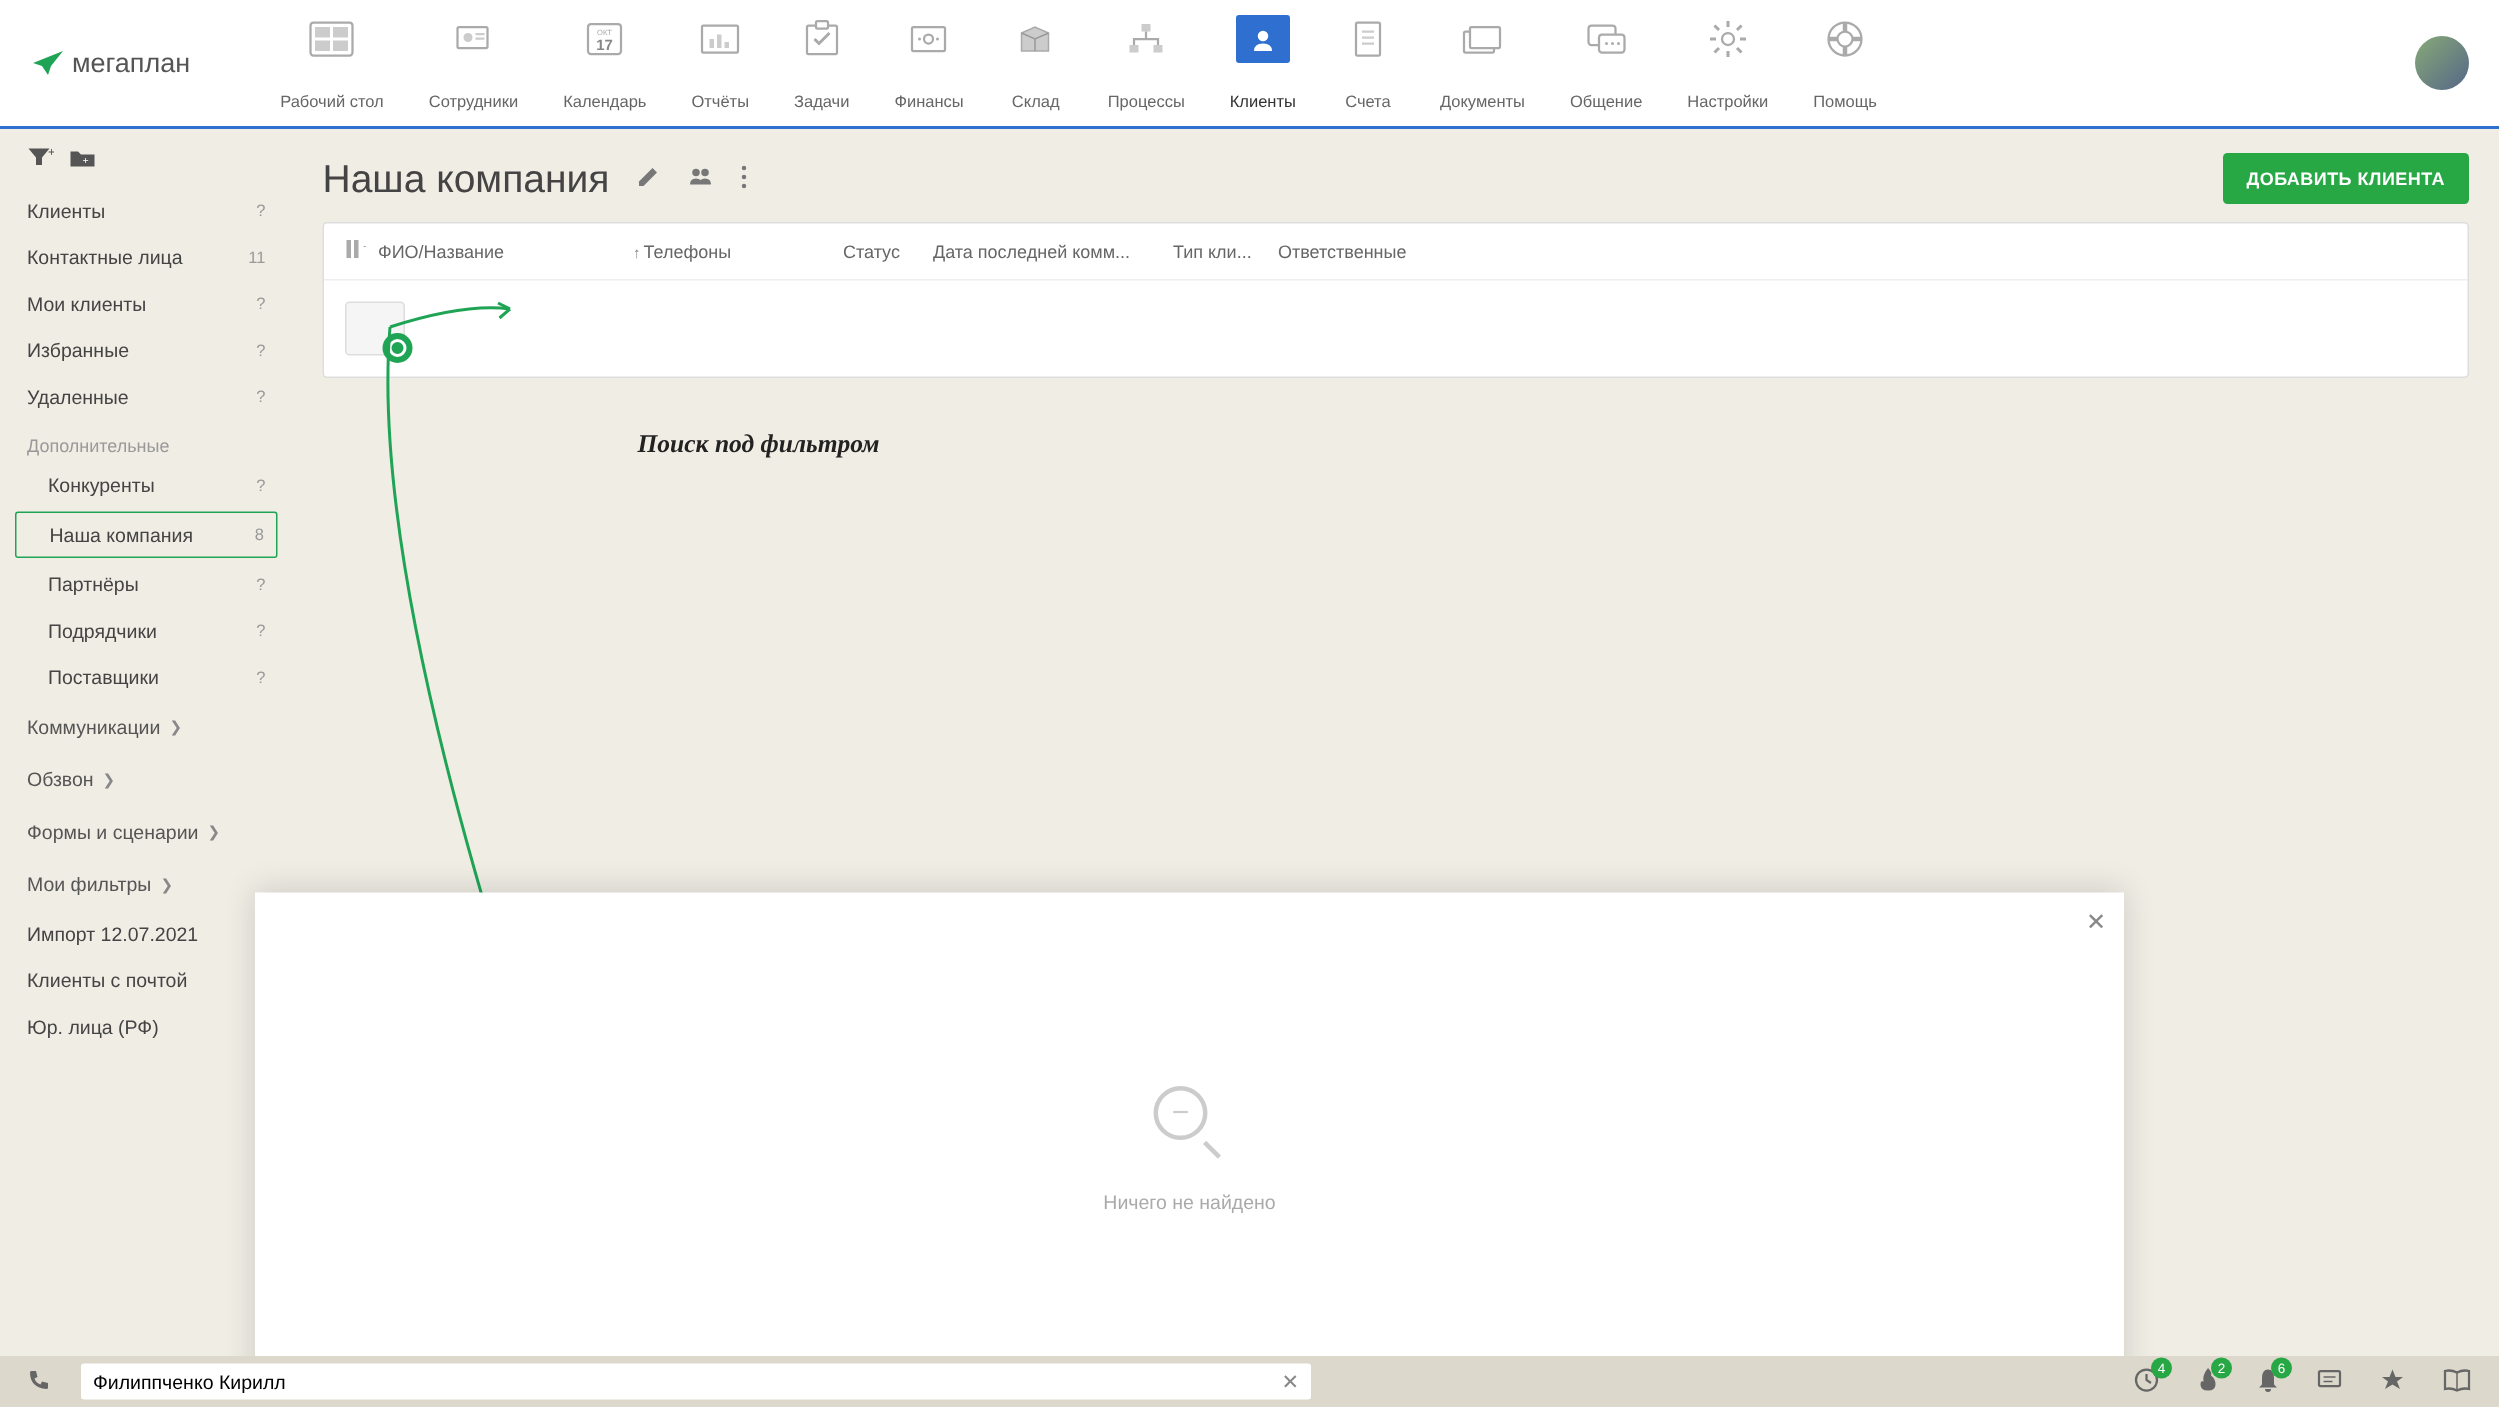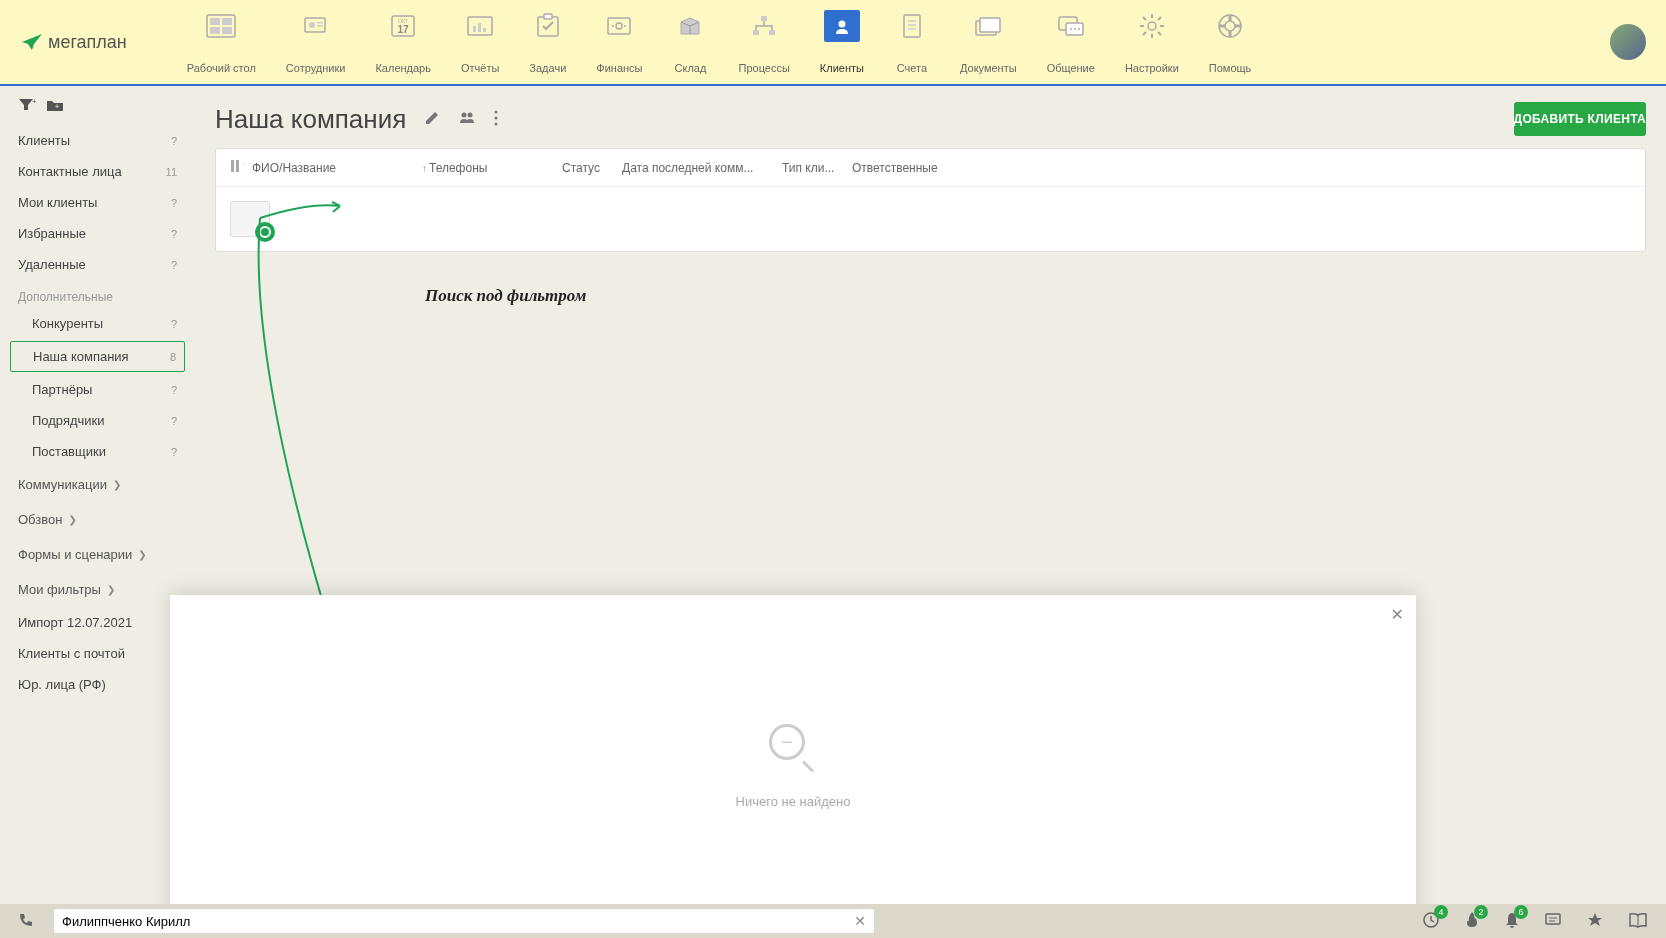--- a/index.html
+++ b/index.html
@@ -1,17 +1,17 @@
 <!DOCTYPE html>
 <html><head>
 <meta charset="utf-8">
 <style>
 *{box-sizing:border-box;margin:0;padding:0;font-family:Arial,Helvetica,sans-serif}
 body{background:#f0ede5;color:#333;font-size:13px;overflow:hidden}
-.topbar{background:#fef9c3;display:flex;align-items:center;padding:10px 20px;border-bottom:2px solid #2f6fd0;position:relative}
+.topbar{background:#ffffff;display:flex;align-items:center;padding:10px 20px;border-bottom:2px solid #2f6fd0;position:relative}
 .logo{display:flex;align-items:center;gap:4px;cursor:pointer}
 .logo-icon{width:24px;height:24px}
 .logo-text{font-size:18px;font-weight:500;color:#555}
 .nav{display:flex;gap:30px;margin-left:60px;flex:1}
 .nav-item{display:flex;flex-direction:column;align-items:center;gap:20px;cursor:pointer;position:relative}
 .nav-icon{width:36px;height:32px;display:flex;align-items:center;justify-content:center;color:#888}
 .nav-label{font-size:11px;color:#666}
 .nav-item.active .nav-icon{background:#2f6fd0;color:#fff;border-radius:2px}
 .nav-item.active .nav-label{color:#333}
 .avatar{width:36px;height:36px;border-radius:50%;background:linear-gradient(135deg,#8a7 0%,#568 100%);margin-left:auto}
@@ -22,21 +22,21 @@
 .sb-item.sub{padding-left:32px}
 .sb-item.selected{border:1px solid #1fa456;margin:2px 10px;padding:7px 8px 7px 22px;border-radius:2px}
 .sb-count{color:#999;font-size:11px}
 .sb-section{padding:10px 18px 4px;color:#999;font-size:12px}
 .sb-section-row{display:flex;align-items:center;gap:6px;padding:10px 18px;font-size:13px;color:#555;cursor:pointer}
 .main{flex:1;padding:16px 20px;position:relative;overflow:hidden}
 .page-head{display:flex;align-items:center;gap:18px;margin-bottom:12px}
 .page-title{font-size:26px;font-weight:400;color:#444}
 .head-icons{display:flex;gap:18px;color:#777}
 .head-icons span{cursor:pointer}
-.add-btn{margin-left:auto;background:#28a745;color:#fff;border:none;padding:10px 0;font-size:12px;font-weight:700;letter-spacing:.3px;border-radius:3px;cursor:pointer}
+.add-btn{margin-left:auto;background:#28a745;color:#fff;border:none;padding:10px 16px;font-size:12px;font-weight:700;letter-spacing:.3px;border-radius:3px;cursor:pointer}
 .table{background:#fff;border:1px solid #ddd;border-radius:3px}
 .thead{display:flex;align-items:center;padding:10px 14px;border-bottom:1px solid #eee;font-size:12px;color:#666;gap:0}
 .th{cursor:pointer}
 .th.name{flex:0 0 170px;margin-left:8px}
 .th.phone{flex:0 0 140px}
 .th.status{flex:0 0 60px}
 .th.date{flex:0 0 160px}
 .th.type{flex:0 0 70px}
 .th.resp{flex:0 0 180px}
 .th.comment{flex:1}

